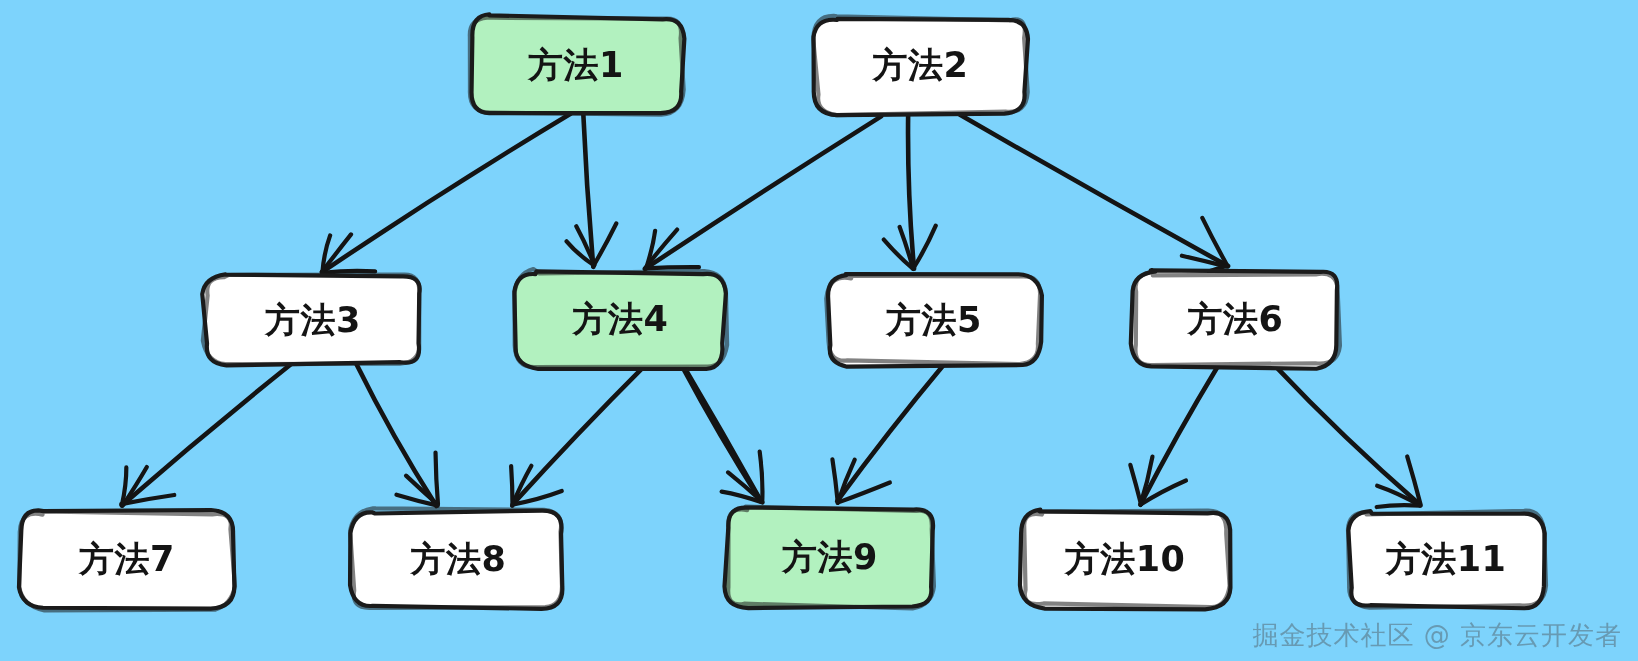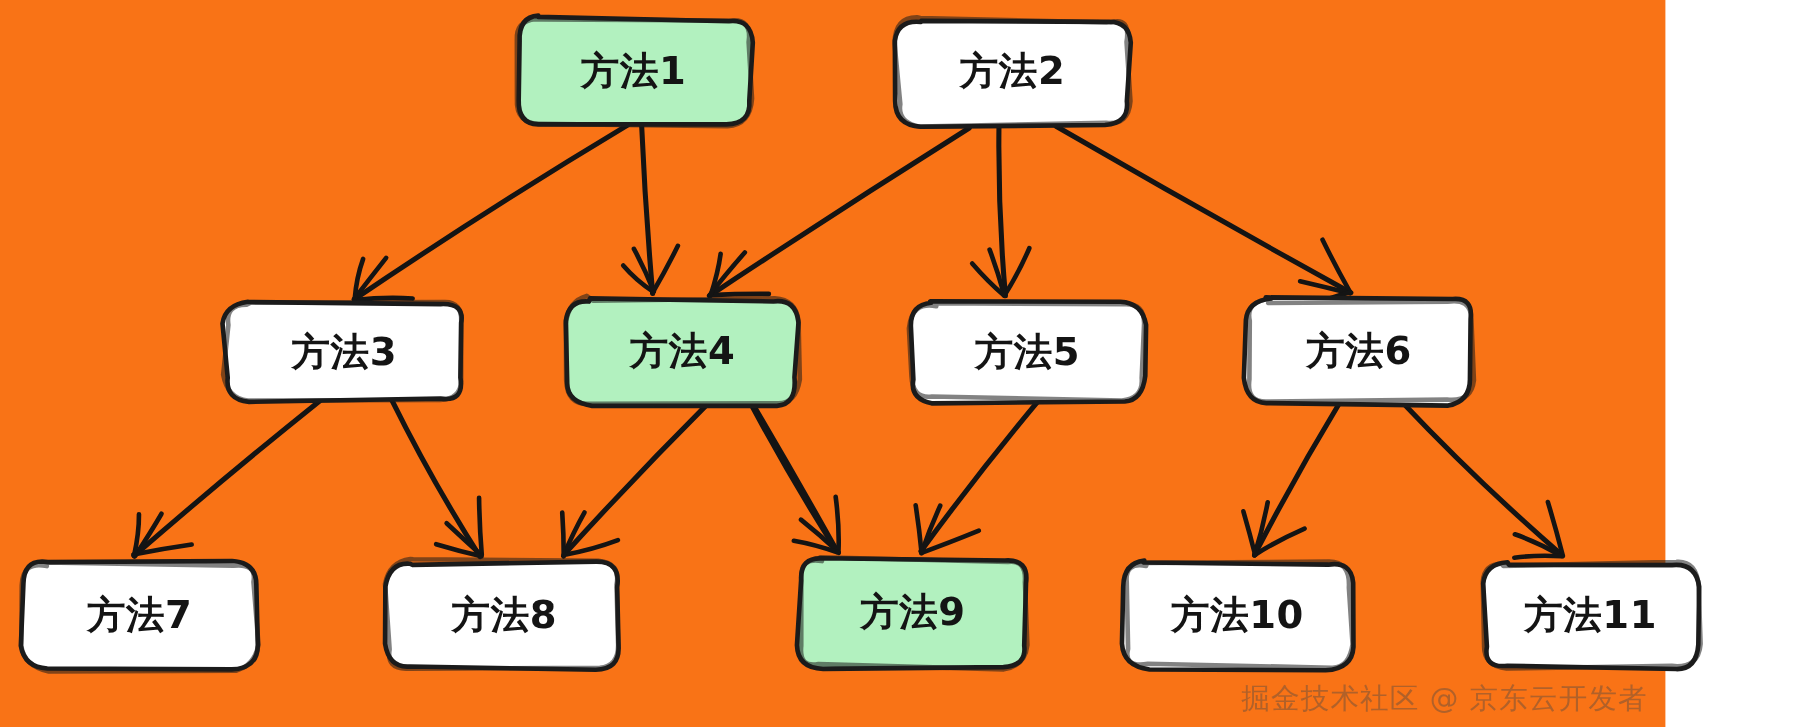--- a/index.html
+++ b/index.html
@@ -8,23 +8,23 @@
     background: #ffffff;
   }
   body {
     width: 1638px;
     height: 661px;
     overflow: hidden;
     font-family: "DejaVu Sans", sans-serif;
   }
   #diagram-root {
     position: relative;
-    width: 1514px;
+    width: 1638px;
     height: 661px;
-    background: #f97316;
+    background: #7dd3fc;
     text-align: center;
   }
   svg#graph {
     position: absolute;
     inset: 0;
     width: 1638px;
     height: 661px;
     display: block;
   }
   .node-shape {

